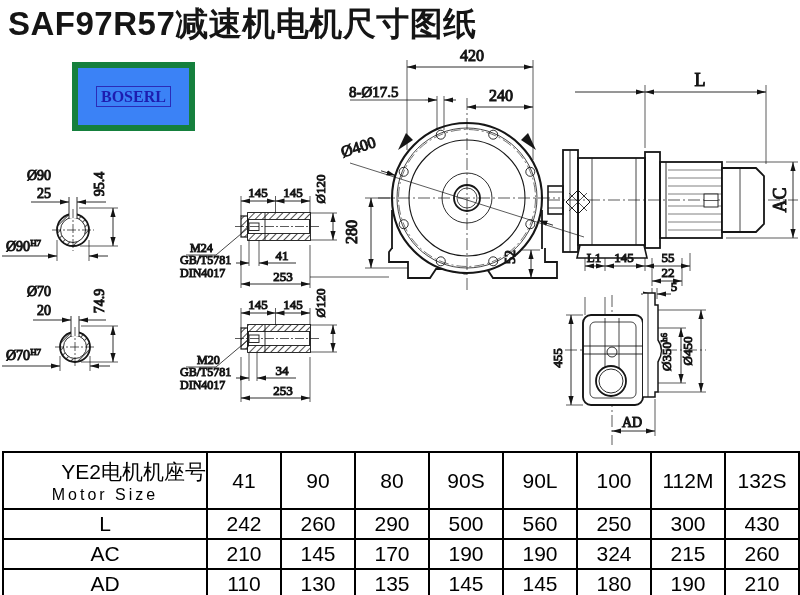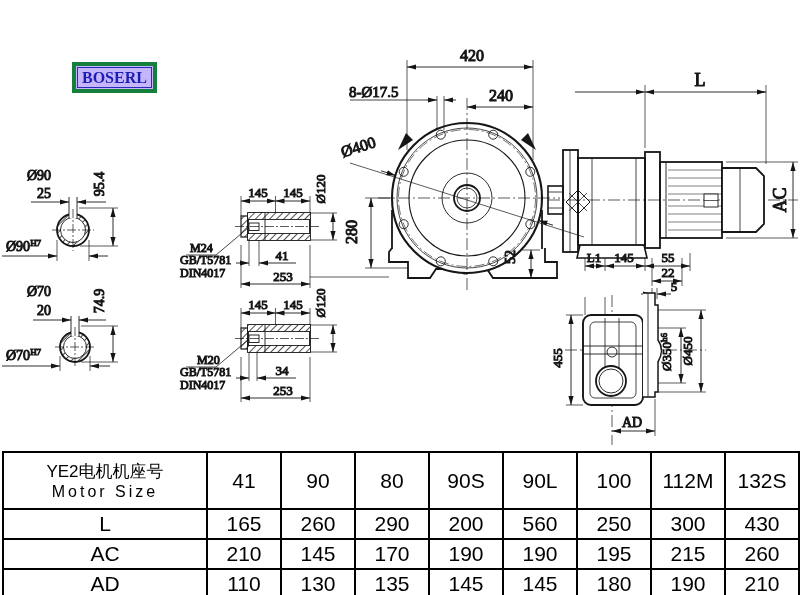--- a/index.html
+++ b/index.html
@@ -1,32 +1,32 @@
 <!DOCTYPE html>
 <html><head>
 <meta charset="utf-8">
 <style>
   html,body{margin:0;padding:0;background:#fff;}
   .page{position:relative;width:800px;height:595px;background:#ffffff;overflow:hidden;
         font-family:"Liberation Sans",sans-serif;}
   .title{position:absolute;left:8px;top:2px;margin:0;font-size:33px;font-weight:bold;
          color:#151515;letter-spacing:0.5px;z-index:3;white-space:nowrap;}
-  .logo{position:absolute;left:72px;top:62px;z-index:3;border:4px solid #15803d;padding:1px;background:#c4b5fd;}
+  .logo{position:absolute;left:72px;top:62px;z-index:3;border:6px solid #15803d;padding:18px;background:#3b82f6;}
   .logo span{display:block;border:1px solid #2b2bb8;padding:0 4px;color:#1d1db0;
          font-family:"Liberation Serif",serif;font-weight:bold;font-size:16px;line-height:19px;}
   svg.draw{position:absolute;left:0;top:0;z-index:1;}
   .dt{font-family:"Liberation Serif",serif;fill:#141414;font-size:13px;}
   .s12{font-size:12px}.s14{font-size:14px}.s15{font-size:15px}.s16{font-size:16px}.s18{font-size:18px}
   table.dim{position:absolute;left:2px;top:451px;z-index:2;border-collapse:collapse;table-layout:fixed;
         width:796px;background:#fff;}
   table.dim td{border:2px solid #000;text-align:center;vertical-align:middle;
         font-size:21px;color:#000;padding:0;height:28px;font-weight:500;}
   table.dim tr.hd td{height:55px;}
   td .en{letter-spacing:3px;font-size:16px;}
-  td .cn{font-size:17px;}
+  td .cn{font-size:21px;text-align:right;}
 </style>
 </head>
 <body>
 
 <div class="page">
 
 <svg class="draw" width="800" height="450" viewBox="0 0 800 450">
   <defs>
     <marker id="ae" markerUnits="userSpaceOnUse" markerWidth="9" markerHeight="6" viewBox="0 0 9 6" refX="9" refY="3" orient="auto">
       <path d="M0,0.4 L9,3 L0,5.6 Z" fill="#141414"></path>
@@ -294,20 +294,21 @@
     <line x1="701" y1="310" x2="701" y2="392" stroke-width="0.9" marker-start="url(#as)" marker-end="url(#ae)"></line>
     <line x1="655" y1="399" x2="655" y2="436" stroke-width="0.7"></line>
     <line x1="612" y1="431" x2="655" y2="431" stroke-width="0.9" marker-start="url(#as)" marker-end="url(#ae)"></line>
     <text class="dt" transform="rotate(-90 562 358)" x="562" y="358" text-anchor="middle">455</text>
     <text class="dt" transform="rotate(-90 671 352)" x="671" y="352" text-anchor="middle"><tspan>Ø350</tspan><tspan dy="-4" font-size="9">h6</tspan></text>
     <text class="dt" transform="rotate(-90 692 351)" x="692" y="351" text-anchor="middle">Ø450</text>
     <text class="dt s14" x="632" y="427" text-anchor="middle">AD</text>
   </g>
 </svg>
 
+<h1 class="title">SAF97R57减速机电机尺寸图纸</h1>
 
 <div class="logo">
   <span>BOSERL</span>
 </div>
 
 <table class="dim">
   <colgroup>
     <col style="width:204px">
         <col style="width:74px">
         <col style="width:74px">
@@ -328,37 +329,37 @@
       <td>90</td>
       <td>80</td>
       <td>90S</td>
       <td>90L</td>
       <td>100</td>
       <td>112M</td>
       <td>132S</td>
     </tr>
     <tr>
       <td>L</td>
-      <td>165</td>
+      <td>242</td>
       <td>260</td>
       <td>290</td>
-      <td>200</td>
+      <td>500</td>
       <td>560</td>
       <td>250</td>
       <td>300</td>
       <td>430</td>
     </tr>
     <tr>
       <td>AC</td>
       <td>210</td>
       <td>145</td>
       <td>170</td>
       <td>190</td>
       <td>190</td>
-      <td>195</td>
+      <td>324</td>
       <td>215</td>
       <td>260</td>
     </tr>
     <tr>
       <td>AD</td>
       <td>110</td>
       <td>130</td>
       <td>135</td>
       <td>145</td>
       <td>145</td>

